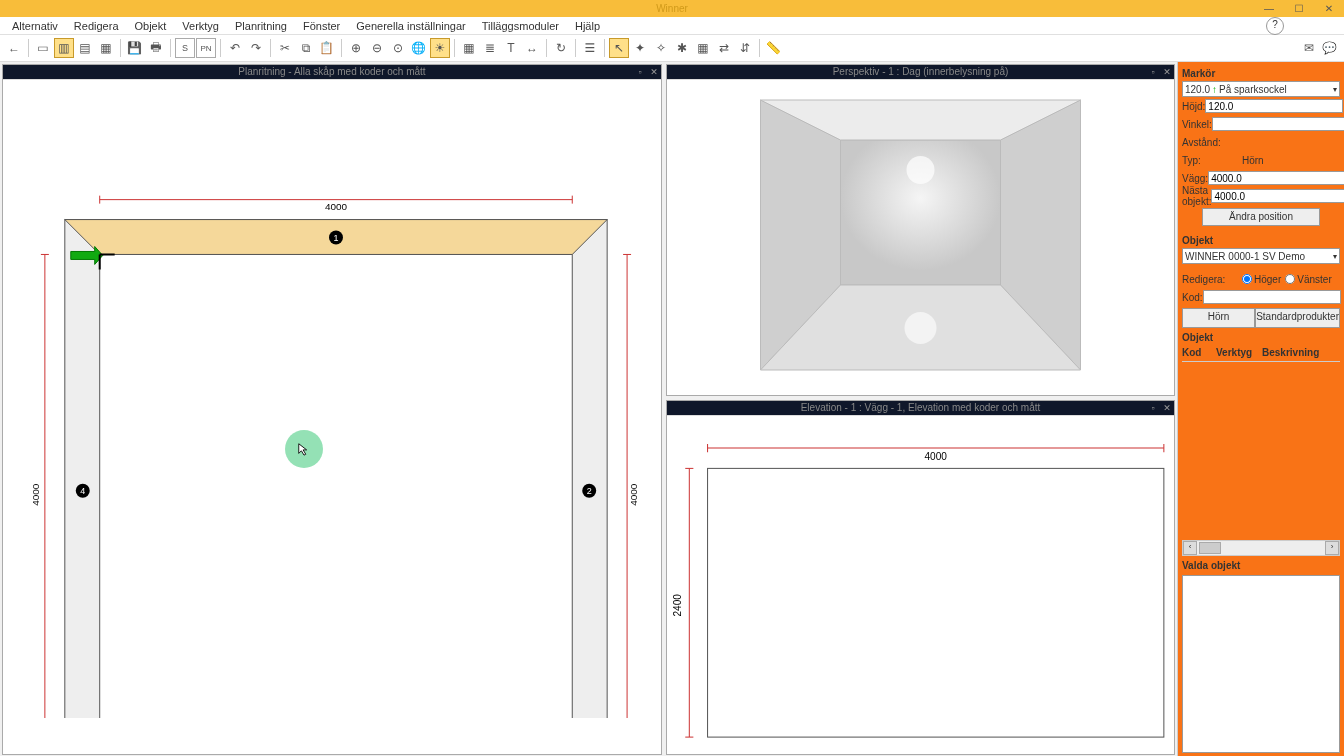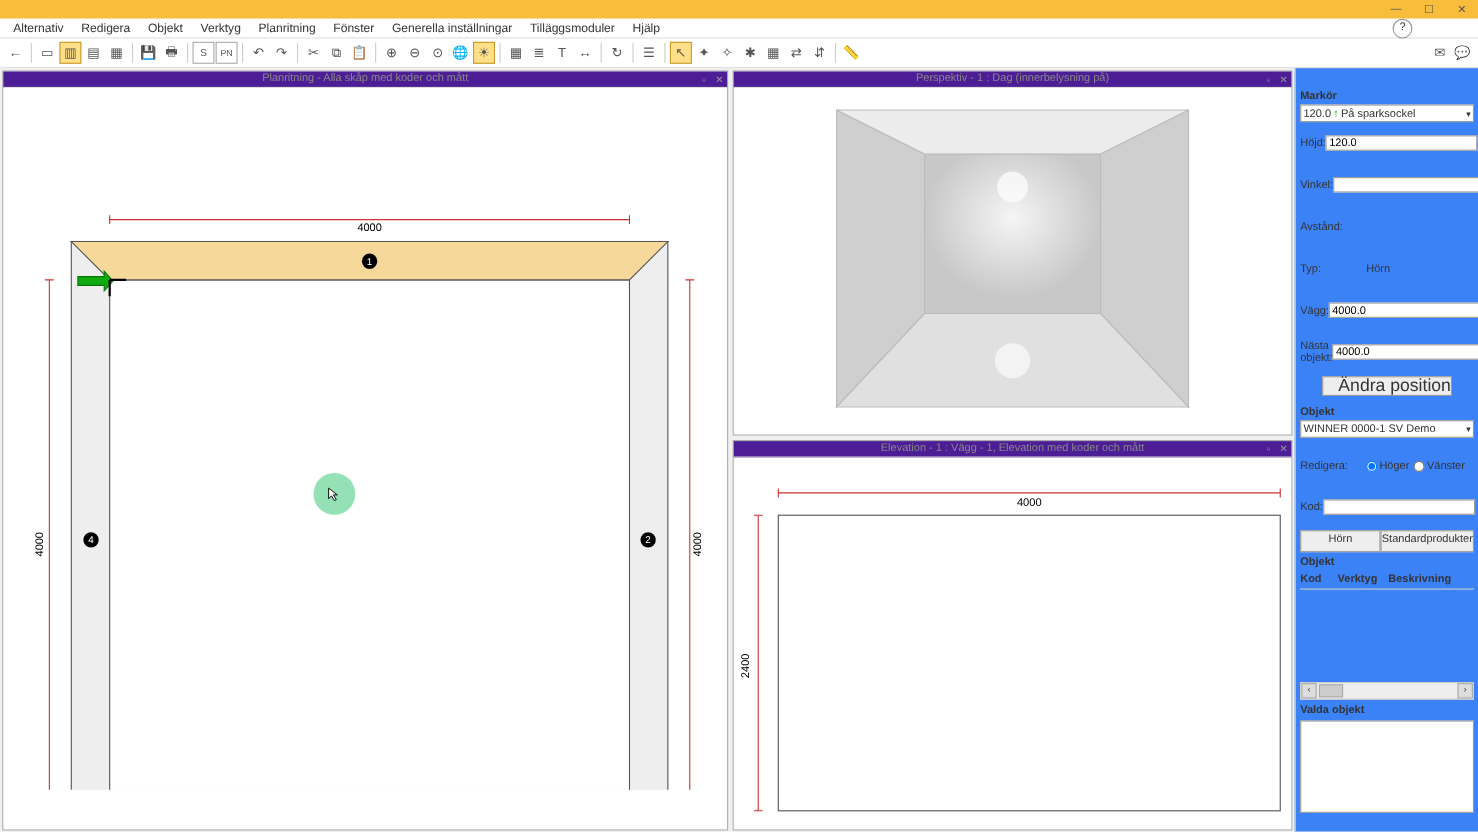--- a/index.html
+++ b/index.html
@@ -11,53 +11,54 @@
 .menu-item{padding:0 8px;font-size:11px;color:#333;cursor:default}
 .help-icon{position:absolute;right:60px;top:0;width:16px;height:16px;border:1px solid #999;border-radius:50%;text-align:center;line-height:14px;font-size:10px}
 .toolbar{height:26px;background:#fff;border-bottom:1px solid #ddd;display:flex;align-items:center;padding:0 4px;gap:1px}
 .tbtn{width:18px;height:18px;display:flex;align-items:center;justify-content:center;color:#555;border:1px solid transparent;font-size:12px}
 .tsep{width:1px;height:18px;background:#ccc;margin:0 3px}
 .main{display:flex;height:695px}
 .views{flex:1;padding:2px;display:flex;gap:4px}
 .left-col{width:660px;display:flex;flex-direction:column}
 .right-col{flex:1;display:flex;flex-direction:column;gap:4px}
 .view-win{background:#fff;border:1px solid #aaa;display:flex;flex-direction:column;position:relative}
-.view-title{height:14px;background:#4c1d95;font-size:10px;color:#888;text-align:center;line-height:14px;position:relative;border-bottom:1px solid #ddd}
+.view-title{height:14px;background:#0f172a;font-size:10px;color:#888;text-align:center;line-height:14px;position:relative;border-bottom:1px solid #ddd}
 .vw-min,.vw-close{position:absolute;top:0;width:14px;height:14px;font-size:9px;text-align:center;line-height:14px;color:#999}
 .vw-min{right:14px}.vw-close{right:0}
 .view-body{flex:1;position:relative;overflow:hidden}
-.side-panel{width:158px;background:#3b82f6;border-left:1px solid #ccc;padding:18px 4px;font-size:10px;display:flex;flex-direction:column}
+.side-panel{width:158px;background:#f97316;border-left:1px solid #ccc;padding:4px 4px;font-size:10px;display:flex;flex-direction:column}
 .sec-hdr{font-weight:bold;font-size:10px;margin:2px 0}
-.prop-row{display:flex;align-items:center;margin:11px 0;height:16px}
+.prop-row{display:flex;align-items:center;margin:1px 0;height:16px}
 .prop-label{width:60px;font-size:10px}
 .prop-input{flex:1;height:14px;border:1px solid #999;background:#fff;font-size:10px;padding:0 2px;box-sizing:border-box}
 .prop-val{font-size:10px}
 .dropdown{height:16px;border:1px solid #999;background:#fff;display:flex;align-items:center;padding:0 2px;font-size:10px;position:relative;box-sizing:border-box}
 .dropdown::after{content:"▾";position:absolute;right:2px;font-size:8px}
 .dropdown .g-arrow{color:#0a0;font-weight:bold;margin:0 2px}
-.btn{height:18px;border:1px solid #999;background:#eee;font-size:16px;text-align:right;line-height:16px;cursor:default;box-sizing:border-box}
+.btn{height:18px;border:1px solid #999;background:#eee;font-size:10px;text-align:center;line-height:16px;cursor:default;box-sizing:border-box}
 .radio-row{display:flex;gap:4px;align-items:center;font-size:10px}
-.radio-opt{display:flex;align-items:flex-end;gap:2px}
+.radio-opt{display:flex;align-items:flex-start;gap:2px}
 .radio-opt input{margin:0;width:10px;height:10px}
 .tab-btns{display:flex;margin:2px 0}
 .tab-btn{flex:1;height:18px;border:1px solid #999;background:#eee;font-size:10px;text-align:center;line-height:16px}
 .list-hdr{display:flex;font-size:10px;font-weight:bold;height:14px;border-bottom:1px solid #ccc;margin-top:2px}
 .list-box{flex:1;background:#fff;border:1px solid #999;margin-top:2px;min-height:40px}
 .scrollbar{height:14px;background:#eee;border:1px solid #ccc;display:flex;align-items:center;margin:2px 0}
 .scrollbar .sb-btn{width:12px;height:12px;background:#ddd;border:1px solid #aaa;text-align:center;font-size:8px;line-height:10px}
 .scrollbar .sb-thumb{width:20px;height:10px;background:#ccc;border:1px solid #aaa;margin-left:2px}
 
 .plan-svg{position:absolute;inset:0}
 .cursor-spot{position:absolute;width:38px;height:38px;border-radius:50%;background:rgba(60,200,120,.55);left:282px;top:350px;display:flex;align-items:center;justify-content:center}
 .cursor-spot svg{width:14px;height:14px}
 </style>
 </head>
 <body>
 
 <div class="title-bar">
+  <div class="title-bar-text">Winner</div>
   <div class="win-controls">
     <div class="win-btn">—</div>
     <div class="win-btn">☐</div>
     <div class="win-btn">✕</div>
   </div>
 </div>
 
 <div class="menu-bar">
   <div class="menu-item">Alternativ</div>
   <div class="menu-item">Redigera</div>

